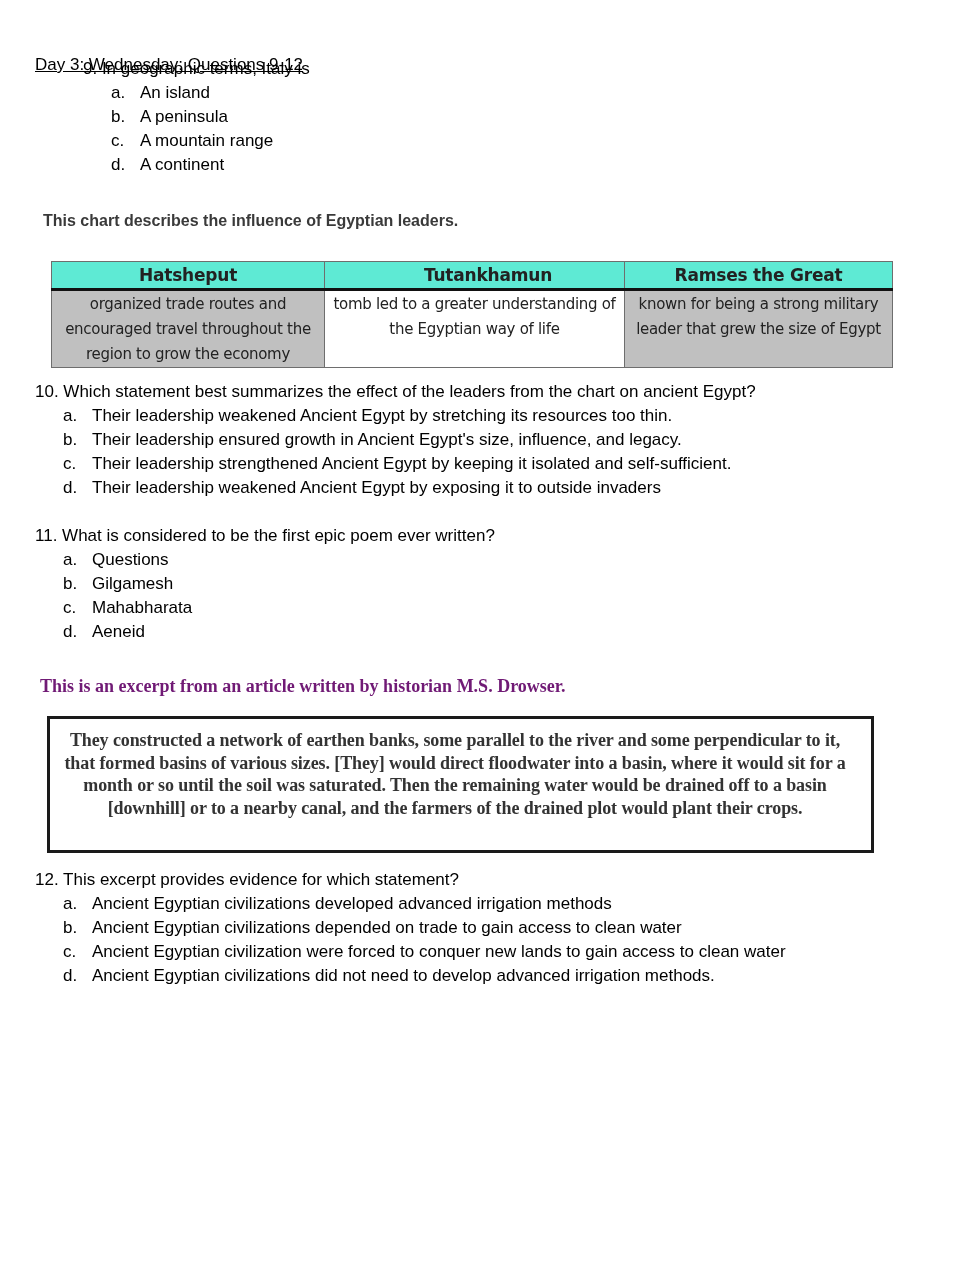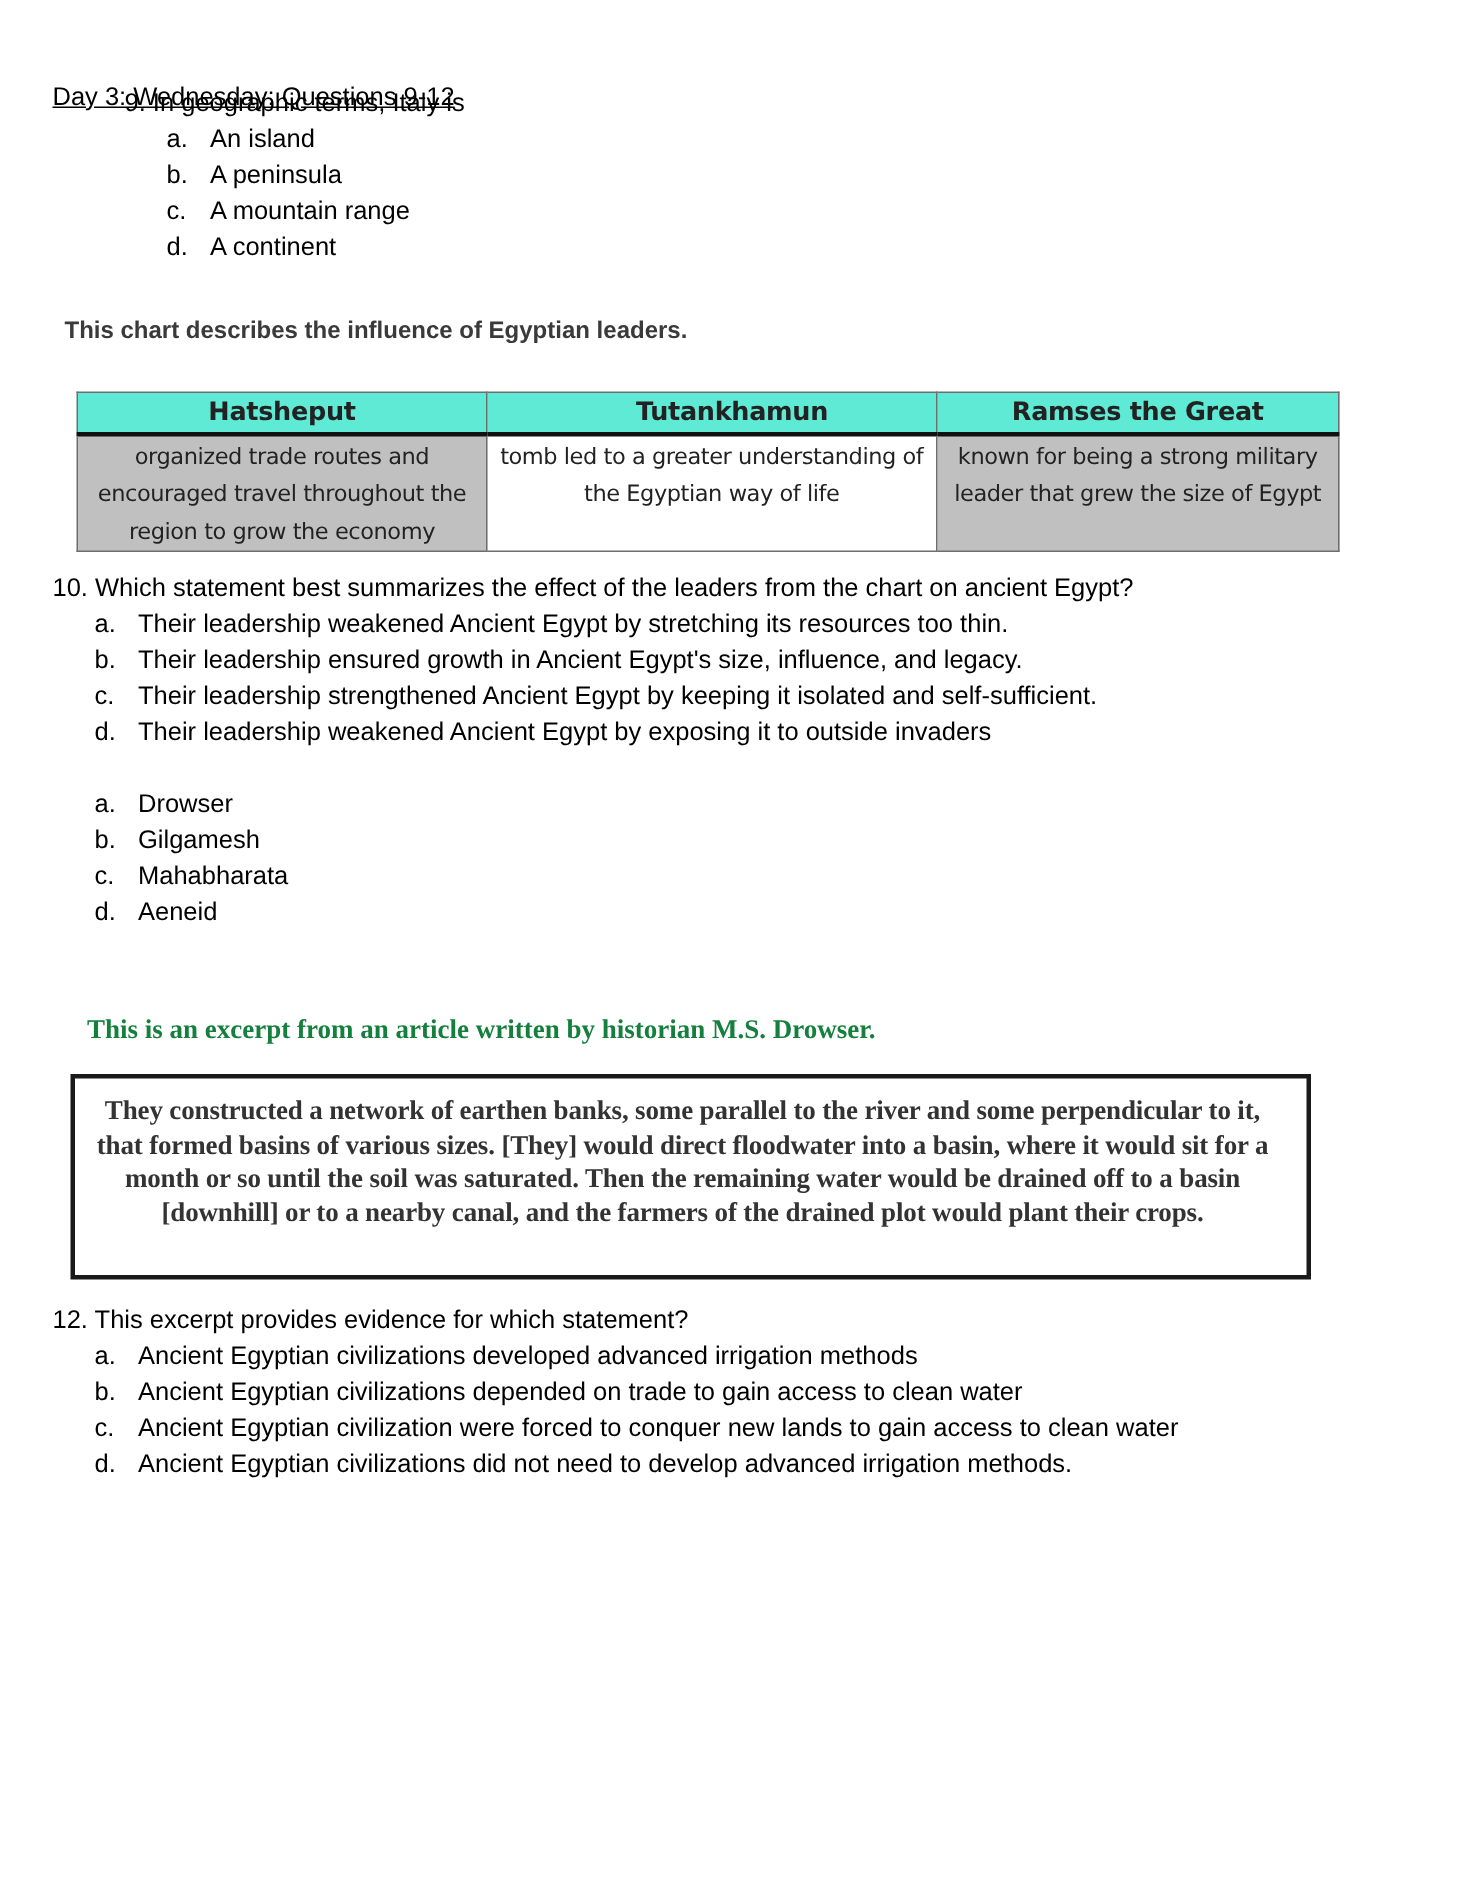--- a/index.html
+++ b/index.html
@@ -99,26 +99,26 @@
       letter-spacing: -0.3px;
     }
     table.leaders td.shaded {
       background: #c0c0c0;
     }
     table.leaders td.plain {
       background: #ffffff;
     }
     .excerpt-caption {
       position: absolute;
-      left: 58px;
+      left: 40px;
       top: 675px;
       font-family: "Liberation Serif", serif;
       font-size: 18px;
       font-weight: bold;
-      color: #15803d;
+      color: #701a75;
       line-height: 22px;
       text-align: right;
     }
     .excerpt-box {
       position: absolute;
       left: 47px;
       top: 716px;
       width: 821px;
       height: 131px;
       border: 3px solid #1a1a1a;
@@ -202,24 +202,25 @@
         <span class="text">Their leadership strengthened Ancient Egypt by keeping it isolated and self-sufficient.</span>
       </li>
       <li class="option">
         <span class="letter">d.</span>
         <span class="text">Their leadership weakened Ancient Egypt by exposing it to outside invaders</span>
       </li>
     </ul>
   </div>
 
   <div class="question" style="top:524px;">
-    <ul class="options">
-      <li class="option">
-        <span class="letter">a.</span>
-        <span class="text">Drowser</span>
+    <div class="q-stem">11. What is considered to be the first epic poem ever written?</div>
+    <ul class="options">
+      <li class="option">
+        <span class="letter">a.</span>
+        <span class="text">Questions</span>
       </li>
       <li class="option">
         <span class="letter">b.</span>
         <span class="text">Gilgamesh</span>
       </li>
       <li class="option">
         <span class="letter">c.</span>
         <span class="text">Mahabharata</span>
       </li>
       <li class="option">

